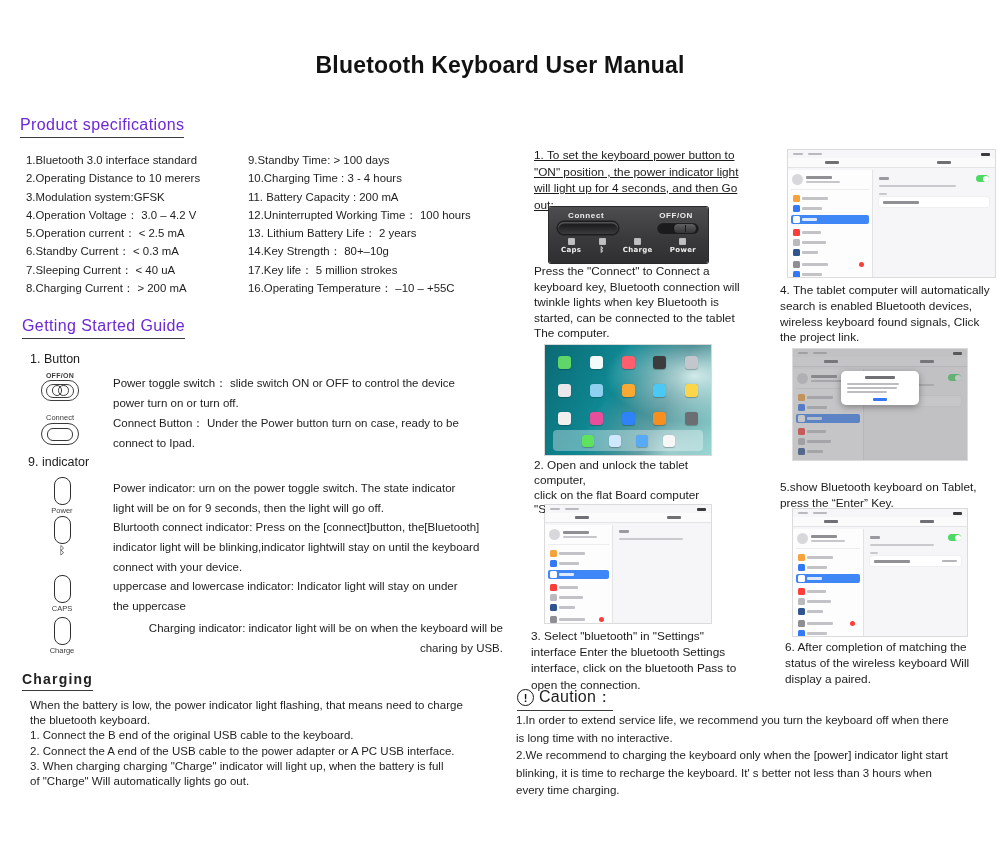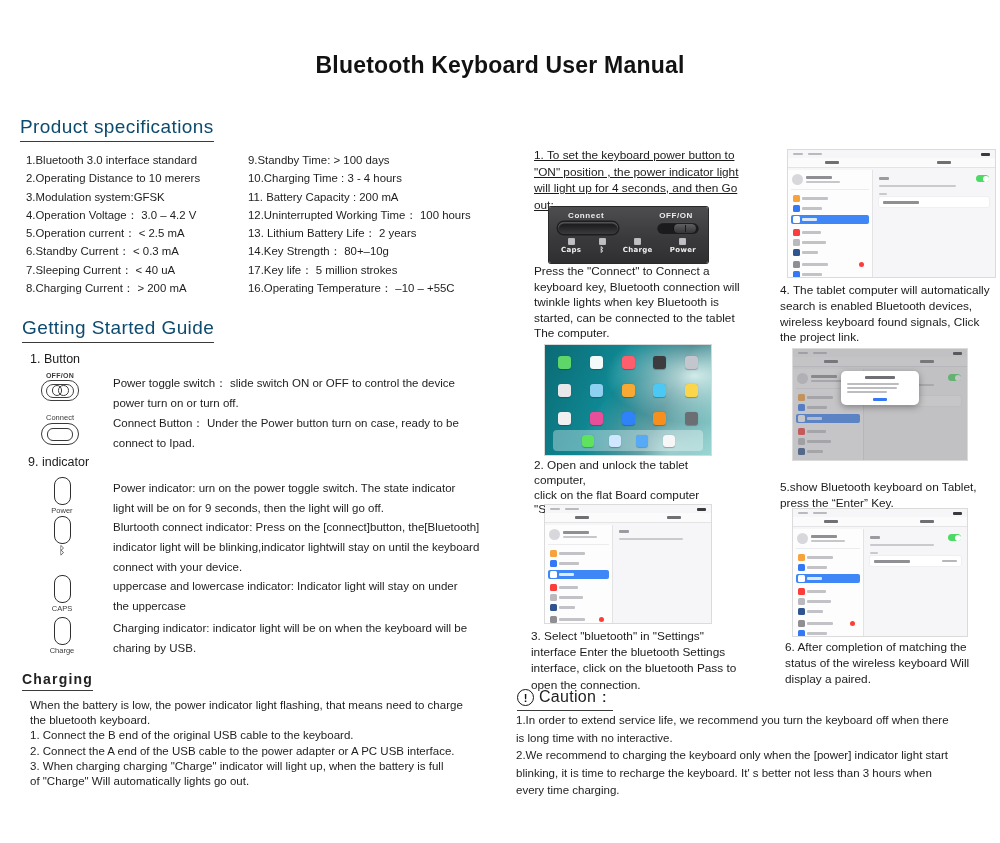--- a/index.html
+++ b/index.html
@@ -2,21 +2,21 @@
 <html><head>
 <meta charset="utf-8">
 <style>
   html,body{margin:0;padding:0;background:#fff;}
   #page{position:relative;width:1000px;height:843px;background:#ffffff;overflow:hidden;
         font-family:"Liberation Sans","DejaVu Sans",sans-serif;color:#1e1e1e;}
   .abs{position:absolute;}
   .title{position:absolute;top:52px;left:0;width:100%;text-align:center;
          font-size:23px;font-weight:bold;letter-spacing:0.2px;color:#121212;}
   .h-underline{display:inline-block;border-bottom:1.6px solid #3a3a3a;padding-bottom:3px;}
-  .h1{font-size:19px;color:#0c4a6e;letter-spacing:0.4px;}
+  .h1{font-size:16px;color:#6d28d9;letter-spacing:0.4px;}
   .h1b{font-size:16px;color:#1c1c1c;letter-spacing:0.3px;word-spacing:2px;}
   .h2{font-size:14px;letter-spacing:1.2px;font-weight:600;color:#222;}
   .sub{font-size:12.5px;color:#1b1b1b;}
   .txt{font-size:11.5px;line-height:15.2px;color:#1e1e1e;white-space:pre-line;}
   .cap{font-size:11.8px;line-height:16.5px;color:#1b1b1b;white-space:pre-line;}
   .body2{font-size:11.5px;line-height:20px;color:#1e1e1e;white-space:pre-line;margin-left:16px;}
   .spec-col div{font-size:11.4px;line-height:18.3px;white-space:nowrap;}
   .specs{display:flex;}
   .spec-col:first-child{width:222px;}
 
@@ -181,21 +181,21 @@
     <span class="pill"></span>
     <span class="tiny-label2">CAPS</span>
   </div>
   <div class="abs body2" style="left:97px;top:576px;width:390px;">uppercase and lowercase indicator: Indicator light will stay on under
 the uppercase</div>
 
   <div class="icon-box" style="left:40px;top:617px;">
     <span class="pill"></span>
     <span class="tiny-label2">Charge</span>
   </div>
-  <div class="abs body2" style="left:97px;top:618px;width:390px;">Charging indicator: indicator light will be on when the keyboard will be
+  <div class="abs body2" style="left:97px;top:618px;width:390px;text-align:right;">Charging indicator: indicator light will be on when the keyboard will be
 charing by USB.</div>
 
   <div class="abs" style="left:22px;top:670px;">
     <span class="h-underline h2">Charging</span>
   </div>
   <div class="abs txt" style="left:30px;top:698px;width:455px;">When the battery is low, the power indicator light flashing, that means need to charge
 the bluetooth keyboard.
 1. Connect the B end of the original USB cable to the keyboard.
 2. Connect the A end of the USB cable to the power adapter or A PC USB interface.
 3. When charging charging "Charge" indicator will light up, when the battery is full

